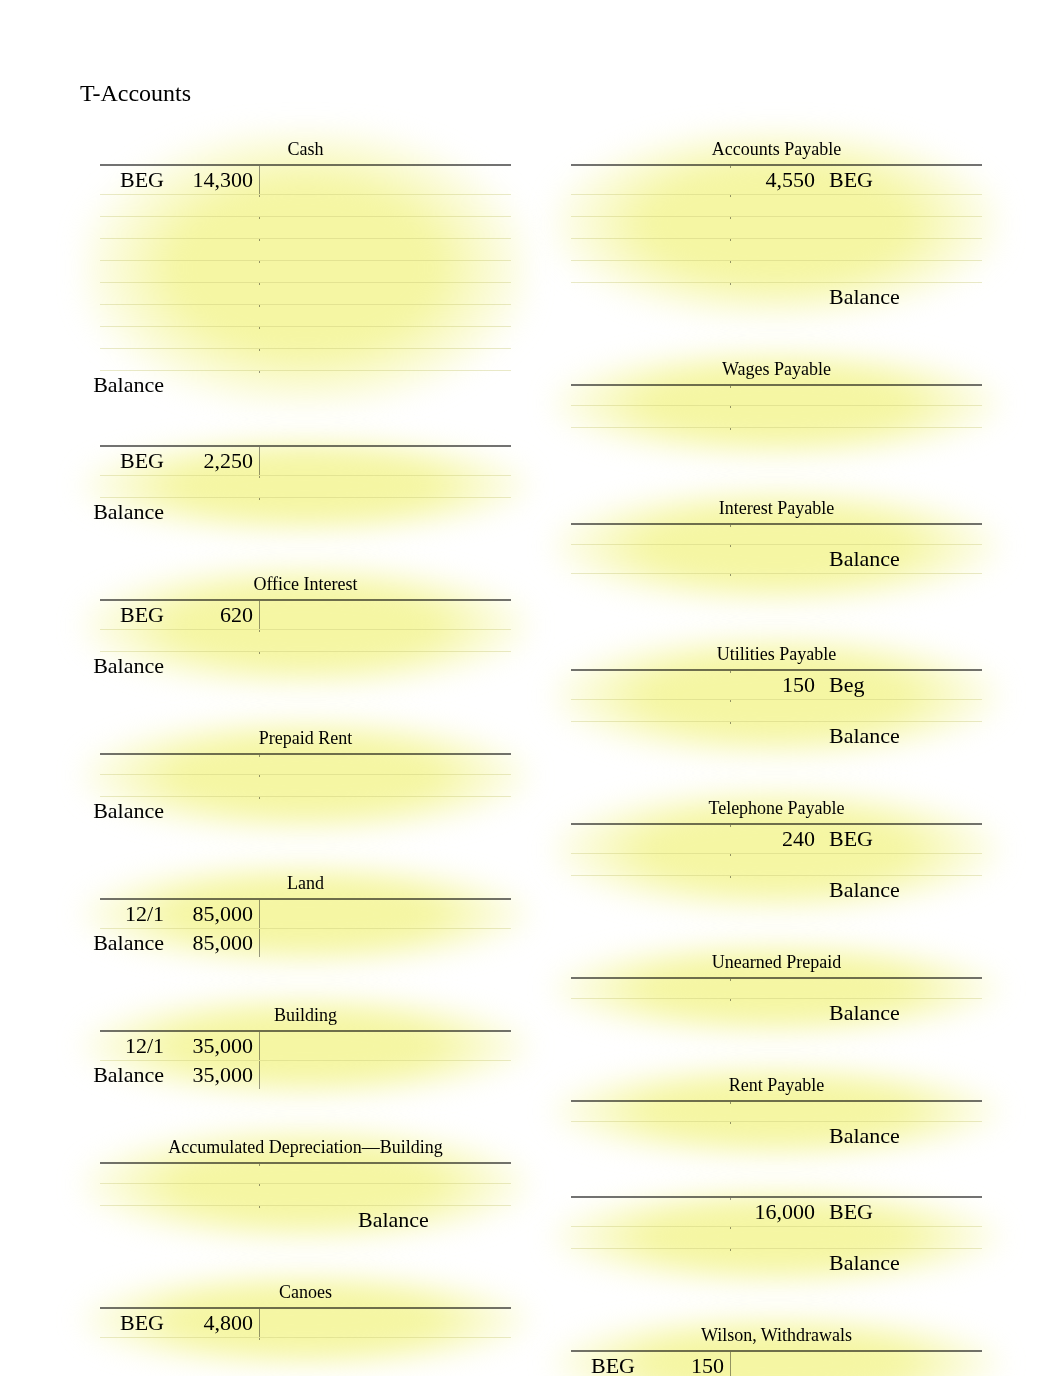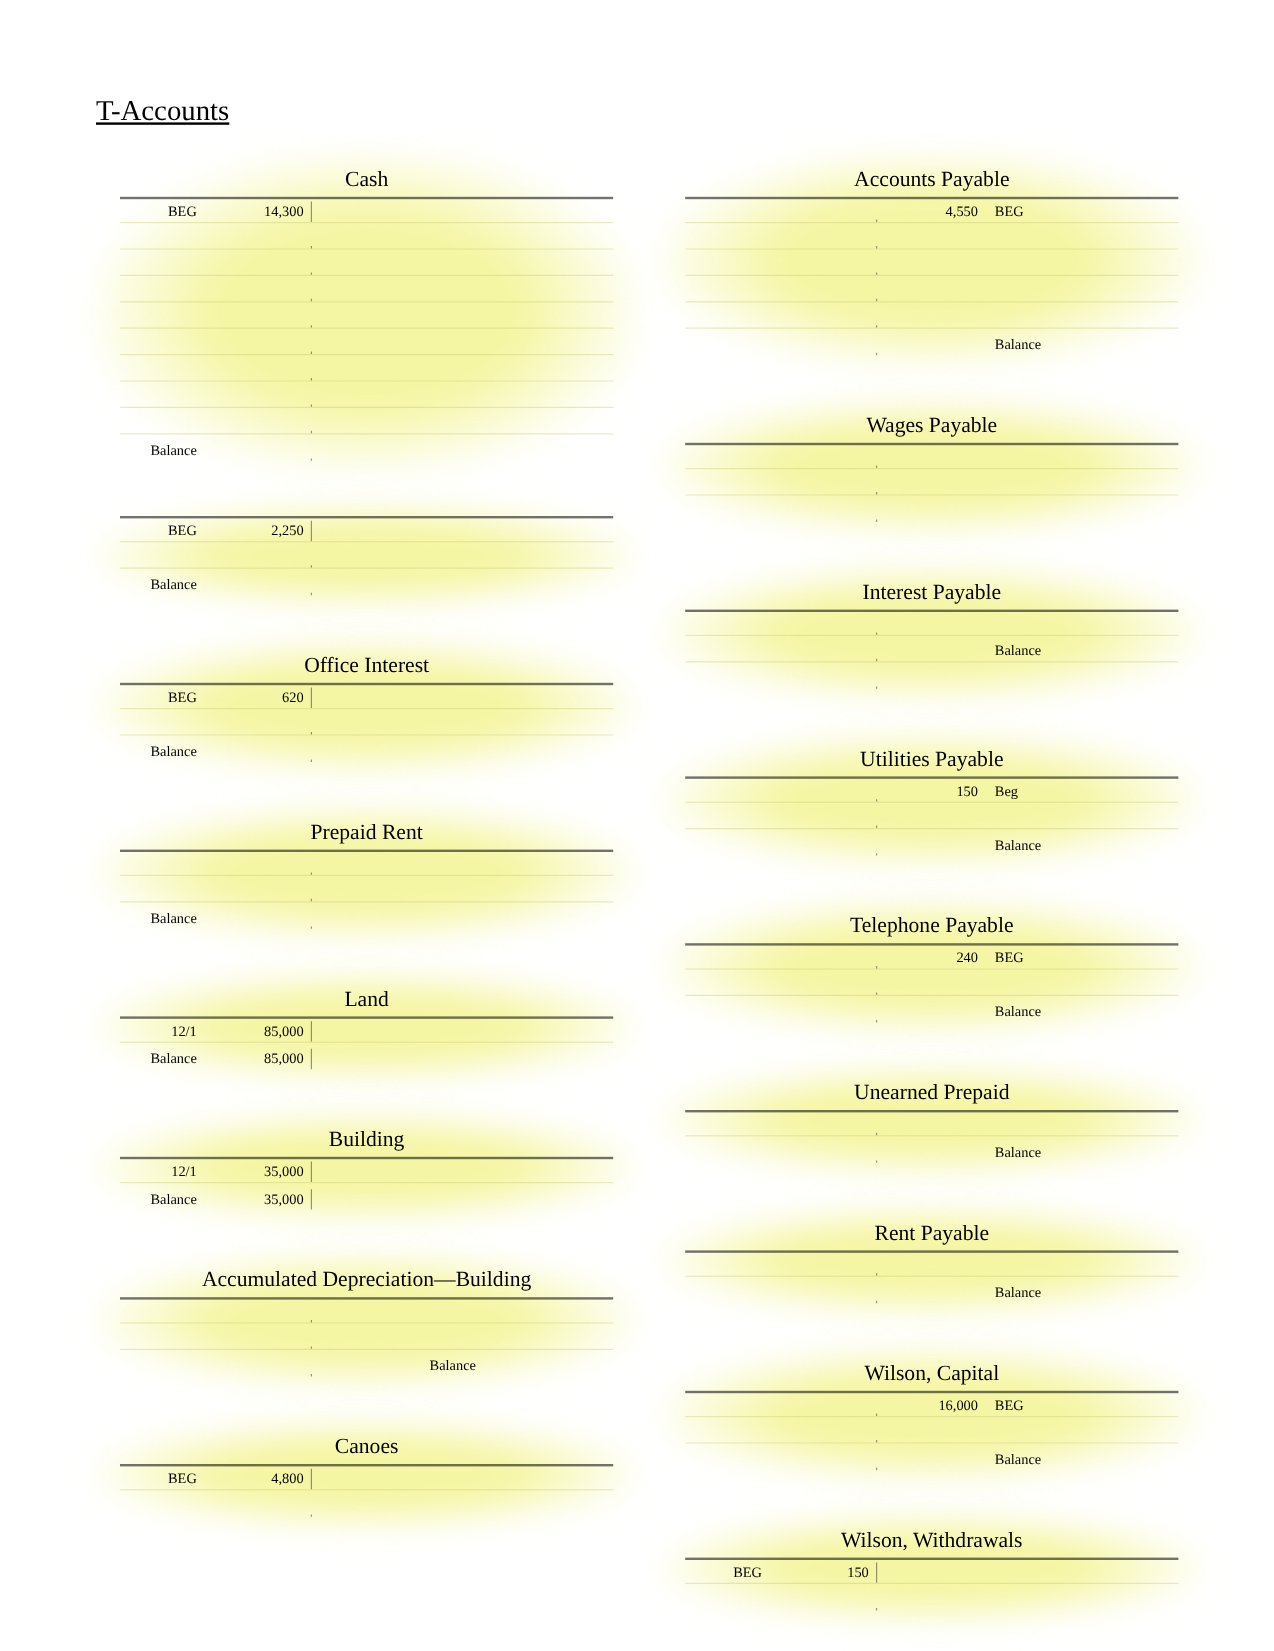--- a/index.html
+++ b/index.html
@@ -7,21 +7,20 @@
       background: #fff;
       font-family: "Times New Roman", Times, serif;
       padding: 80px 80px 40px 80px;
       width: 1062px;
     }
     .page-title {
       font-size: 24px;
       font-weight: normal;
       margin-bottom: 30px;
       color: #000;
-      text-decoration: underline;
     }
     .columns {
       display: flex;
       gap: 60px;
       padding-left: 20px;
     }
     .col {
       flex: 1;
       display: flex;
       flex-direction: column;
@@ -43,22 +42,22 @@
       z-index: 1;
     }
     .acct-title {
       text-align: center;
       font-size: 18px;
       padding: 2px 0 4px 0;
       color: #000;
     }
     .row {
       display: flex;
-      align-items: flex-end;
-      font-size: 12px;
+      align-items: flex-start;
+      font-size: 22px;
       color: #000;
       min-height: 22px;
       border-bottom: 1px solid rgba(200,200,120,0.4);
     }
     .row:last-child { border-bottom: none; }
     .cell {
       padding: 1px 6px;
       display: flex;
       align-items: center;
     }
@@ -493,21 +492,20 @@
               <div class="cell c-ldr"></div>
               <div class="cell c-lcr"></div>
               <div class="cell c-rtag">Balance</div>
             </div>
           </div>
         </div>
       </div>
       <div class="tacct">
         <div class="blur-bg"></div>
         <div class="acct-inner">
-          <div class="acct-title">Wilson, Capital</div>
           <div class="rows">
             <div class="row">
               <div class="cell c-ldate"></div>
               <div class="cell c-ldr"></div>
               <div class="cell c-lcr">16,000</div>
               <div class="cell c-rtag">BEG</div>
             </div>
             <div class="row">
               <div class="cell c-ldate"></div>
               <div class="cell c-ldr"></div>

